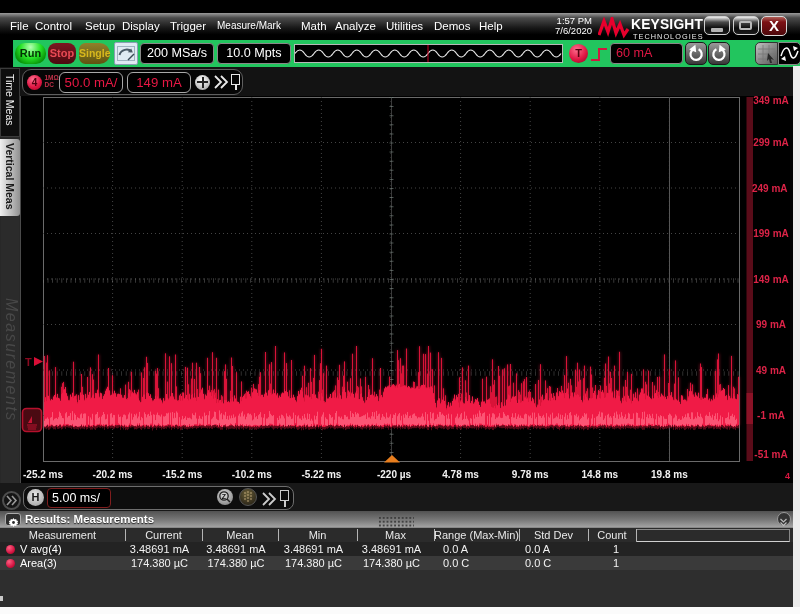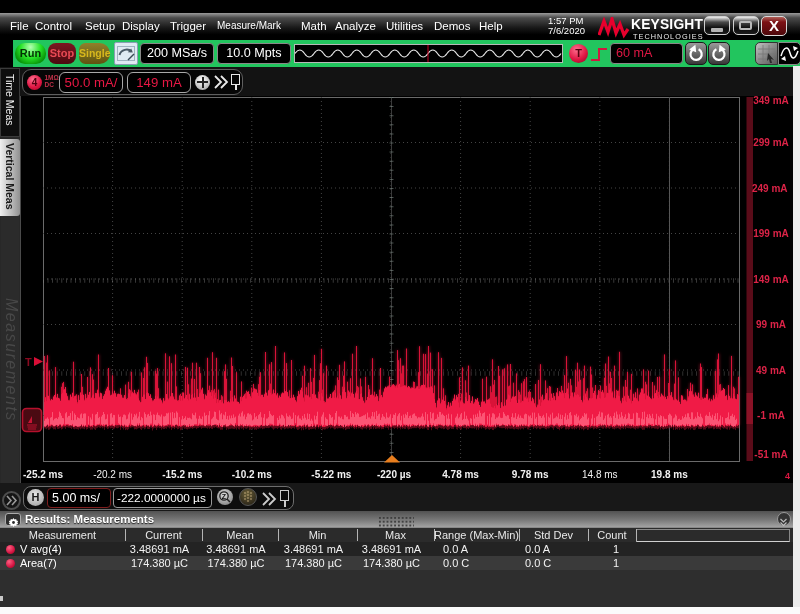--- a/index.html
+++ b/index.html
@@ -15,21 +15,21 @@
       <div style="position:absolute;left:35px;top:6.5px;font-size:11.5px;color:#fff;">Control</div>
       <div style="position:absolute;left:85px;top:6.5px;font-size:11.5px;color:#fff;">Setup</div>
       <div style="position:absolute;left:122px;top:6.5px;font-size:11.5px;color:#fff;">Display</div>
       <div style="position:absolute;left:170px;top:6.5px;font-size:11.5px;color:#fff;">Trigger</div>
       <div style="position:absolute;left:217px;top:6.5px;font-size:10px;color:#fff;">Measure/Mark</div>
       <div style="position:absolute;left:301px;top:6.5px;font-size:11.5px;color:#fff;">Math</div>
       <div style="position:absolute;left:335px;top:6.5px;font-size:11.5px;color:#fff;">Analyze</div>
       <div style="position:absolute;left:386px;top:6.5px;font-size:11.5px;color:#fff;">Utilities</div>
       <div style="position:absolute;left:434px;top:6.5px;font-size:11.5px;color:#fff;">Demos</div>
       <div style="position:absolute;left:479px;top:6.5px;font-size:11.5px;color:#fff;">Help</div>
- <div class="abs" style="left:548px;top:3px;width:44px;text-align:left;font-size:9.5px;color:#fff;line-height:10px;">1:57 PM<br>7/6/2020</div>
+ <div class="abs" style="left:548px;top:3px;width:44px;text-align:right;font-size:9.5px;color:#fff;line-height:10px;">1:57 PM<br>7/6/2020</div>
  <svg class="abs" style="left:598px;top:3.5px;" width="32" height="22" viewBox="0 0 32 22">
    <path d="M1 18 L6 4 L10 15 L14 2 L18 16 L22 7 L26 18 L30 12" fill="none" stroke="#e8002d" stroke-width="3.2" stroke-linejoin="miter"></path>
  </svg>
  <div class="abs" style="left:631px;top:3.5px;font-size:13.8px;font-weight:bold;color:#fff;letter-spacing:0.2px;">KEYSIGHT</div>
  <div class="abs" style="left:633px;top:18.5px;font-size:7.3px;color:#eee;letter-spacing:1.05px;">TECHNOLOGIES</div>
 
  <div class="abs" style="left:704px;top:3px;width:26px;height:19px;border:1.5px solid #d0d0d0;border-radius:5px;background:linear-gradient(180deg,#efefef 0%,#4a4a4a 30%,#0c0c0c 65%,#1c1c1c 100%);">
    <div class="abs" style="left:6px;top:11px;width:12px;height:3.5px;background:#b4b4b4;border-radius:1px;"></div>
  </div>
  <div class="abs" style="left:733px;top:3px;width:26px;height:19px;border:1.5px solid #d0d0d0;border-radius:5px;background:linear-gradient(180deg,#efefef 0%,#4a4a4a 30%,#0c0c0c 65%,#1c1c1c 100%);">
@@ -170,41 +170,40 @@
 <div style="position:absolute;left:752px;top:94.5px;width:38px;text-align:center;font-size:10px;font-weight:bold;color:#dc2347;white-space:nowrap;">349 mA</div>
     <div style="position:absolute;left:752px;top:137.0px;width:38px;text-align:center;font-size:10px;font-weight:bold;color:#dc2347;white-space:nowrap;">299 mA</div>
     <div style="position:absolute;left:752px;top:182.5px;width:38px;text-align:left;font-size:10px;font-weight:bold;color:#dc2347;white-space:nowrap;">249 mA</div>
     <div style="position:absolute;left:752px;top:228.0px;width:38px;text-align:center;font-size:10px;font-weight:bold;color:#dc2347;white-space:nowrap;">199 mA</div>
     <div style="position:absolute;left:752px;top:273.5px;width:38px;text-align:center;font-size:10px;font-weight:bold;color:#dc2347;white-space:nowrap;">149 mA</div>
     <div style="position:absolute;left:752px;top:319.0px;width:38px;text-align:center;font-size:10px;font-weight:bold;color:#dc2347;white-space:nowrap;">99 mA</div>
     <div style="position:absolute;left:752px;top:364.5px;width:38px;text-align:center;font-size:10px;font-weight:bold;color:#dc2347;white-space:nowrap;">49 mA</div>
     <div style="position:absolute;left:752px;top:410.0px;width:38px;text-align:center;font-size:10px;font-weight:bold;color:#dc2347;white-space:nowrap;">-1 mA</div>
     <div style="position:absolute;left:752px;top:448.5px;width:38px;text-align:center;font-size:10px;font-weight:bold;color:#dc2347;white-space:nowrap;">-51 mA</div>
 <div style="position:absolute;left:13.0px;top:469px;width:60px;text-align:center;font-size:10px;font-weight:bold;color:#f2f2f2;">-25.2 ms</div>
-    <div style="position:absolute;left:82.6px;top:469px;width:60px;text-align:center;font-size:10px;font-weight:normal;color:#f2f2f2;">-20.2 ms</div>
+    <div style="position:absolute;left:82.6px;top:469px;width:60px;text-align:center;font-size:10px;font-weight:bold;color:#f2f2f2;">-20.2 ms</div>
     <div style="position:absolute;left:152.2px;top:469px;width:60px;text-align:center;font-size:10px;font-weight:bold;color:#f2f2f2;">-15.2 ms</div>
     <div style="position:absolute;left:221.8px;top:469px;width:60px;text-align:center;font-size:10px;font-weight:bold;color:#f2f2f2;">-10.2 ms</div>
-    <div style="position:absolute;left:291.4px;top:469px;width:60px;text-align:right;font-size:10px;font-weight:bold;color:#f2f2f2;">-5.22 ms</div>
+    <div style="position:absolute;left:291.4px;top:469px;width:60px;text-align:center;font-size:10px;font-weight:bold;color:#f2f2f2;">-5.22 ms</div>
     <div style="position:absolute;left:364.0px;top:469px;width:60px;text-align:center;font-size:10px;font-weight:bold;color:#f2f2f2;">-220 µs</div>
     <div style="position:absolute;left:430.6px;top:469px;width:60px;text-align:center;font-size:10px;font-weight:bold;color:#f2f2f2;">4.78 ms</div>
     <div style="position:absolute;left:500.2px;top:469px;width:60px;text-align:center;font-size:10px;font-weight:bold;color:#f2f2f2;">9.78 ms</div>
-    <div style="position:absolute;left:569.8px;top:469px;width:60px;text-align:center;font-size:10px;font-weight:normal;color:#f2f2f2;">14.8 ms</div>
+    <div style="position:absolute;left:569.8px;top:469px;width:60px;text-align:center;font-size:10px;font-weight:bold;color:#f2f2f2;">14.8 ms</div>
     <div style="position:absolute;left:639.4px;top:469px;width:60px;text-align:center;font-size:10px;font-weight:bold;color:#f2f2f2;">19.8 ms</div>
     <div style="position:absolute;left:714.0px;top:485px;width:60px;text-align:left;font-size:10px;font-weight:bold;color:#f2f2f2;">24.8 ms</div>
 
 <div class="abs" style="left:0;top:483px;width:800px;height:28px;background:#181818;">
  <div class="abs" style="left:2px;top:8px;width:19px;height:19px;border-radius:50%;border:2px solid #4e4e4e;background:#141414;">
   <svg width="15" height="15" viewBox="0 0 15 15">
           <path d="M3 3 L7 7.5 L3 12 M8 3 L12 7.5 L8 12" fill="none" stroke="#999" stroke-width="1.6"></path>
         </svg>
  </div>
  <div class="abs" style="left:23px;top:2.5px;width:271px;height:24px;border:1.5px solid #6e6e6e;border-radius:8px;background:#0d0d0d;">
   <div class="abs" style="left:3px;top:2.5px;width:17px;height:17px;border-radius:50%;background:radial-gradient(circle at 45% 35%,#e8e8e8,#b0b0b0 70%,#848484);text-align:center;font-size:11px;font-weight:bold;color:#1a1a1a;line-height:17px;">H</div>
   <div class="abs" style="left:23px;top:1px;width:64px;height:20px;background:#000;border:1px solid #7f1d1d;border-radius:4px;font-size:12.5px;color:#fff;line-height:18px;padding-left:4px;">5.00 ms/</div>
-  <div class="abs" style="left:89px;top:1px;width:99px;height:20px;background:#000;border:1px solid #999;border-radius:4px;font-size:11.8px;color:#fff;line-height:18px;padding-left:3px;white-space:nowrap;">-222.0000000 µs</div>
   <div class="abs" style="left:193px;top:2.5px;width:16px;height:16px;border-radius:50%;background:radial-gradient(circle at 45% 35%,#ddd,#999 65%,#777);">
     <svg width="16" height="16" viewBox="0 0 16 16">
             <circle cx="7" cy="7" r="4.2" fill="none" stroke="#222" stroke-width="1.3"></circle>
             <path d="M10 10 L13 13" stroke="#222" stroke-width="1.5"></path>
             <text x="4.8" y="9.6" font-size="7" font-weight="bold" fill="#111" font-family="Liberation Sans">Z</text>
           </svg>
   </div>
   <div class="abs" style="left:215px;top:1.5px;width:18px;height:18px;border-radius:50%;background:radial-gradient(circle at 45% 30%,#6a5f38,#3a3320 60%,#201c10);border:1px solid #555;">
     <svg width="16" height="16" viewBox="0 0 16 16">
             <g fill="#c8b080">
@@ -271,21 +270,21 @@
 <div style="position:absolute;left:6px;top:545.0px;width:9px;height:9px;border-radius:50%;background:radial-gradient(circle at 35% 30%,#ff5f82,#d00f3d 65%,#8d0a28);"></div>
     <div style="position:absolute;left:20px;top:542.5px;font-size:11px;color:#fff;">V avg(4)</div>
     <div style="position:absolute;left:104.5px;top:542.5px;width:110px;text-align:center;font-size:11px;color:#f2f2f2;">3.48691 mA</div>
     <div style="position:absolute;left:181.0px;top:542.5px;width:110px;text-align:center;font-size:11px;color:#f2f2f2;">3.48691 mA</div>
     <div style="position:absolute;left:258.5px;top:542.5px;width:110px;text-align:center;font-size:11px;color:#f2f2f2;">3.48691 mA</div>
     <div style="position:absolute;left:336.5px;top:542.5px;width:110px;text-align:center;font-size:11px;color:#f2f2f2;">3.48691 mA</div>
     <div style="position:absolute;left:443px;top:542.5px;font-size:11px;color:#f2f2f2;">0.0 A </div>
     <div style="position:absolute;left:525px;top:542.5px;font-size:11px;color:#f2f2f2;">0.0 A</div>
     <div style="position:absolute;left:596px;top:542.5px;width:40px;text-align:center;font-size:11px;color:#f2f2f2;">1</div>
     <div style="position:absolute;left:6px;top:559.0px;width:9px;height:9px;border-radius:50%;background:radial-gradient(circle at 35% 30%,#ff5f82,#d00f3d 65%,#8d0a28);"></div>
-    <div style="position:absolute;left:20px;top:556.5px;font-size:11px;color:#fff;">Area(7)</div>
+    <div style="position:absolute;left:20px;top:556.5px;font-size:11px;color:#fff;">Area(3)</div>
     <div style="position:absolute;left:104.5px;top:556.5px;width:110px;text-align:center;font-size:11px;color:#f2f2f2;">174.380 µC</div>
     <div style="position:absolute;left:181.0px;top:556.5px;width:110px;text-align:center;font-size:11px;color:#f2f2f2;">174.380 µC</div>
     <div style="position:absolute;left:258.5px;top:556.5px;width:110px;text-align:center;font-size:11px;color:#f2f2f2;">174.380 µC</div>
     <div style="position:absolute;left:336.5px;top:556.5px;width:110px;text-align:center;font-size:11px;color:#f2f2f2;">174.380 µC</div>
     <div style="position:absolute;left:443px;top:556.5px;font-size:11px;color:#f2f2f2;">0.0 C </div>
     <div style="position:absolute;left:525px;top:556.5px;font-size:11px;color:#f2f2f2;">0.0 C</div>
     <div style="position:absolute;left:596px;top:556.5px;width:40px;text-align:center;font-size:11px;color:#f2f2f2;">1</div>
 
 <div class="abs" style="left:792.5px;top:66px;width:7.5px;height:541px;background:#ececec;"></div>
 <div class="abs" style="left:0;top:596px;width:3px;height:5px;background:#c8c8c8;"></div>

